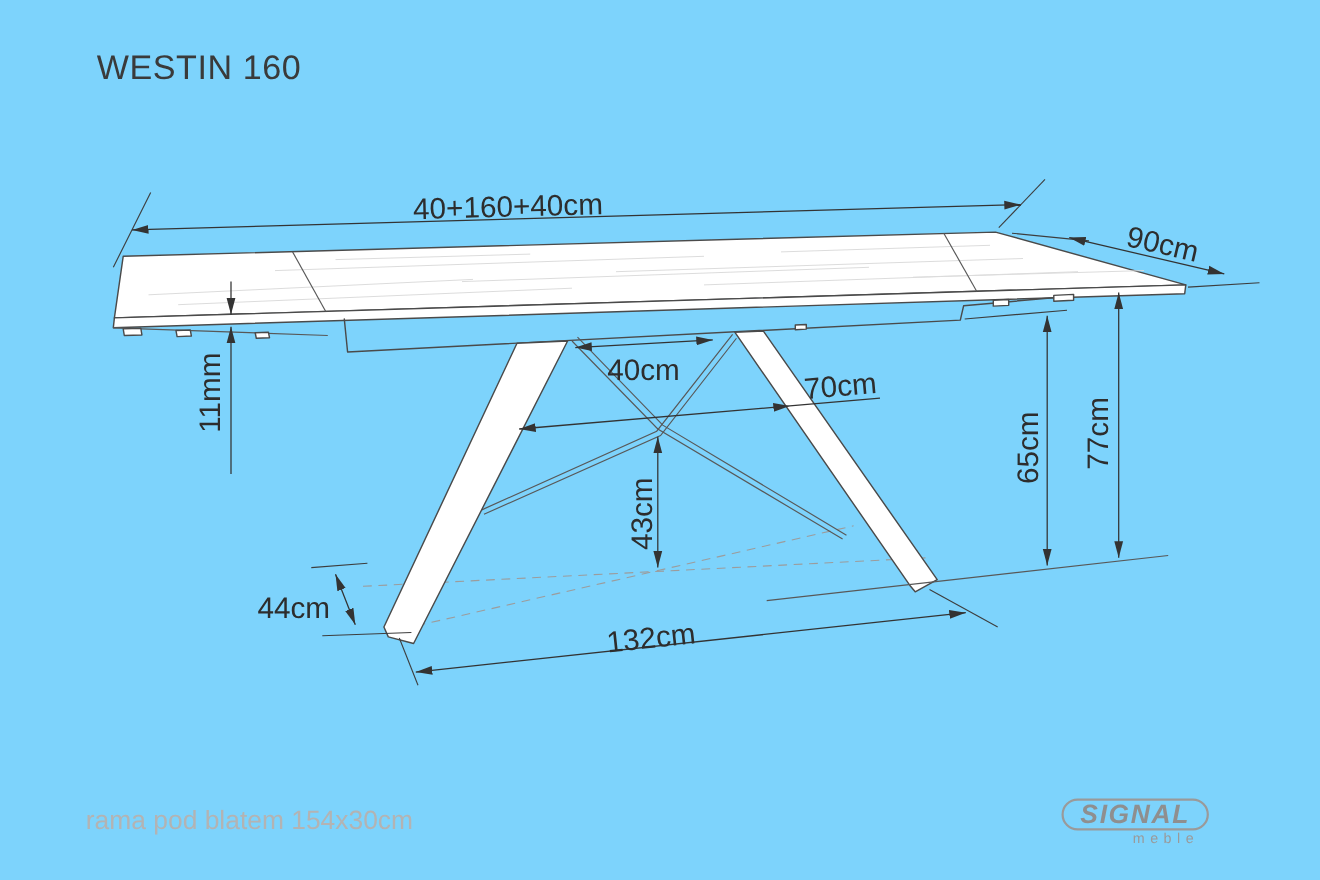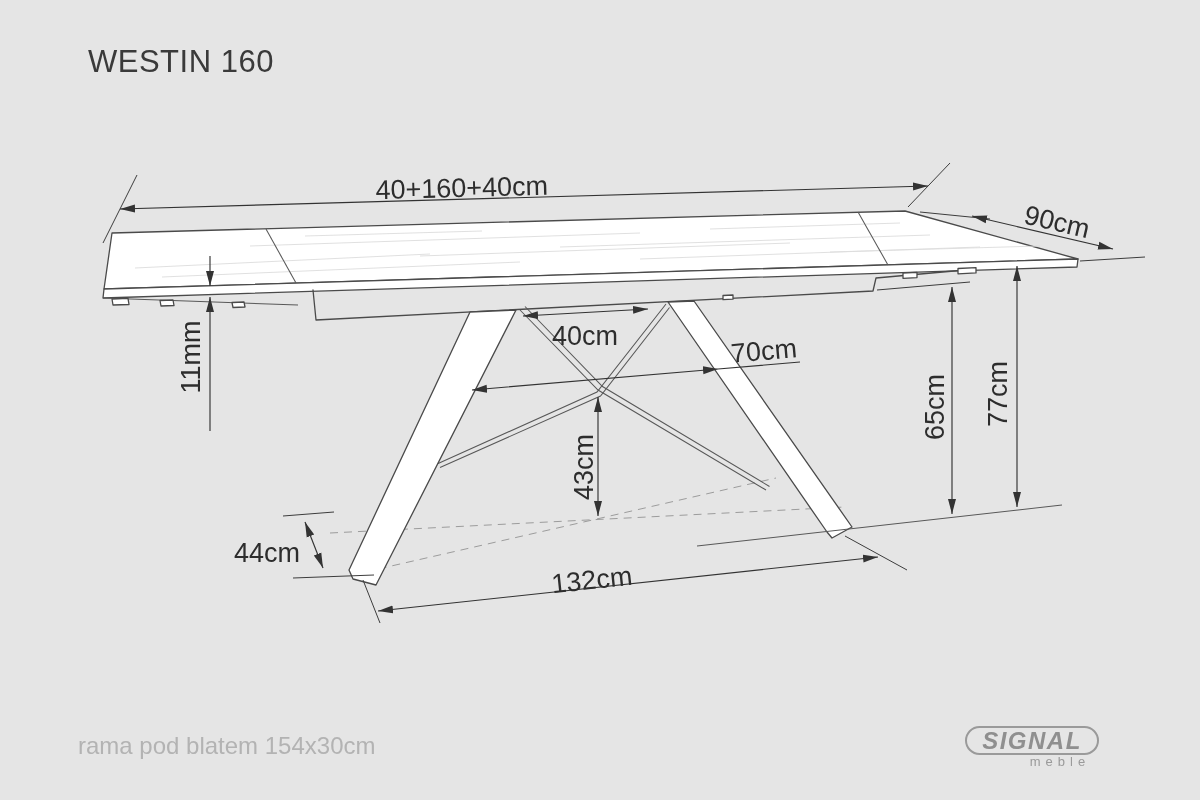--- a/index.html
+++ b/index.html
@@ -1,17 +1,17 @@
 <!DOCTYPE html>
 <html><head>
 <meta charset="utf-8">
 <style>
   html,body{margin:0;padding:0;background:#ffffff;}
   .canvas{
-    position:relative;width:1200px;height:800px;background:#e5e5e5;overflow:hidden;
+    position:relative;width:1200px;height:800px;background:#7dd3fc;overflow:hidden;
     font-family:"Liberation Sans",sans-serif;
   }
   svg text{font-family:"Liberation Sans",sans-serif;fill:#2d2d2d;}
   .t-title{font-size:31px;fill:#3a3a3a;letter-spacing:.5px;}
   .t-dim{font-size:27px;fill:#2d2d2d;}
   .t-foot{font-size:24px;fill:#b3b3b3;}
   .t-logo{font-size:24px;font-weight:bold;font-style:italic;fill:#8f8f8f;letter-spacing:1.5px;}
   .t-logo-sub{font-size:13px;fill:#9a9a9a;letter-spacing:5px;}
   .ln{stroke:#4a4a4a;stroke-width:1.3;fill:none;stroke-linejoin:round;stroke-linecap:round;}
   .lnfill{stroke:#4a4a4a;stroke-width:1.3;fill:#ffffff;stroke-linejoin:round;}

